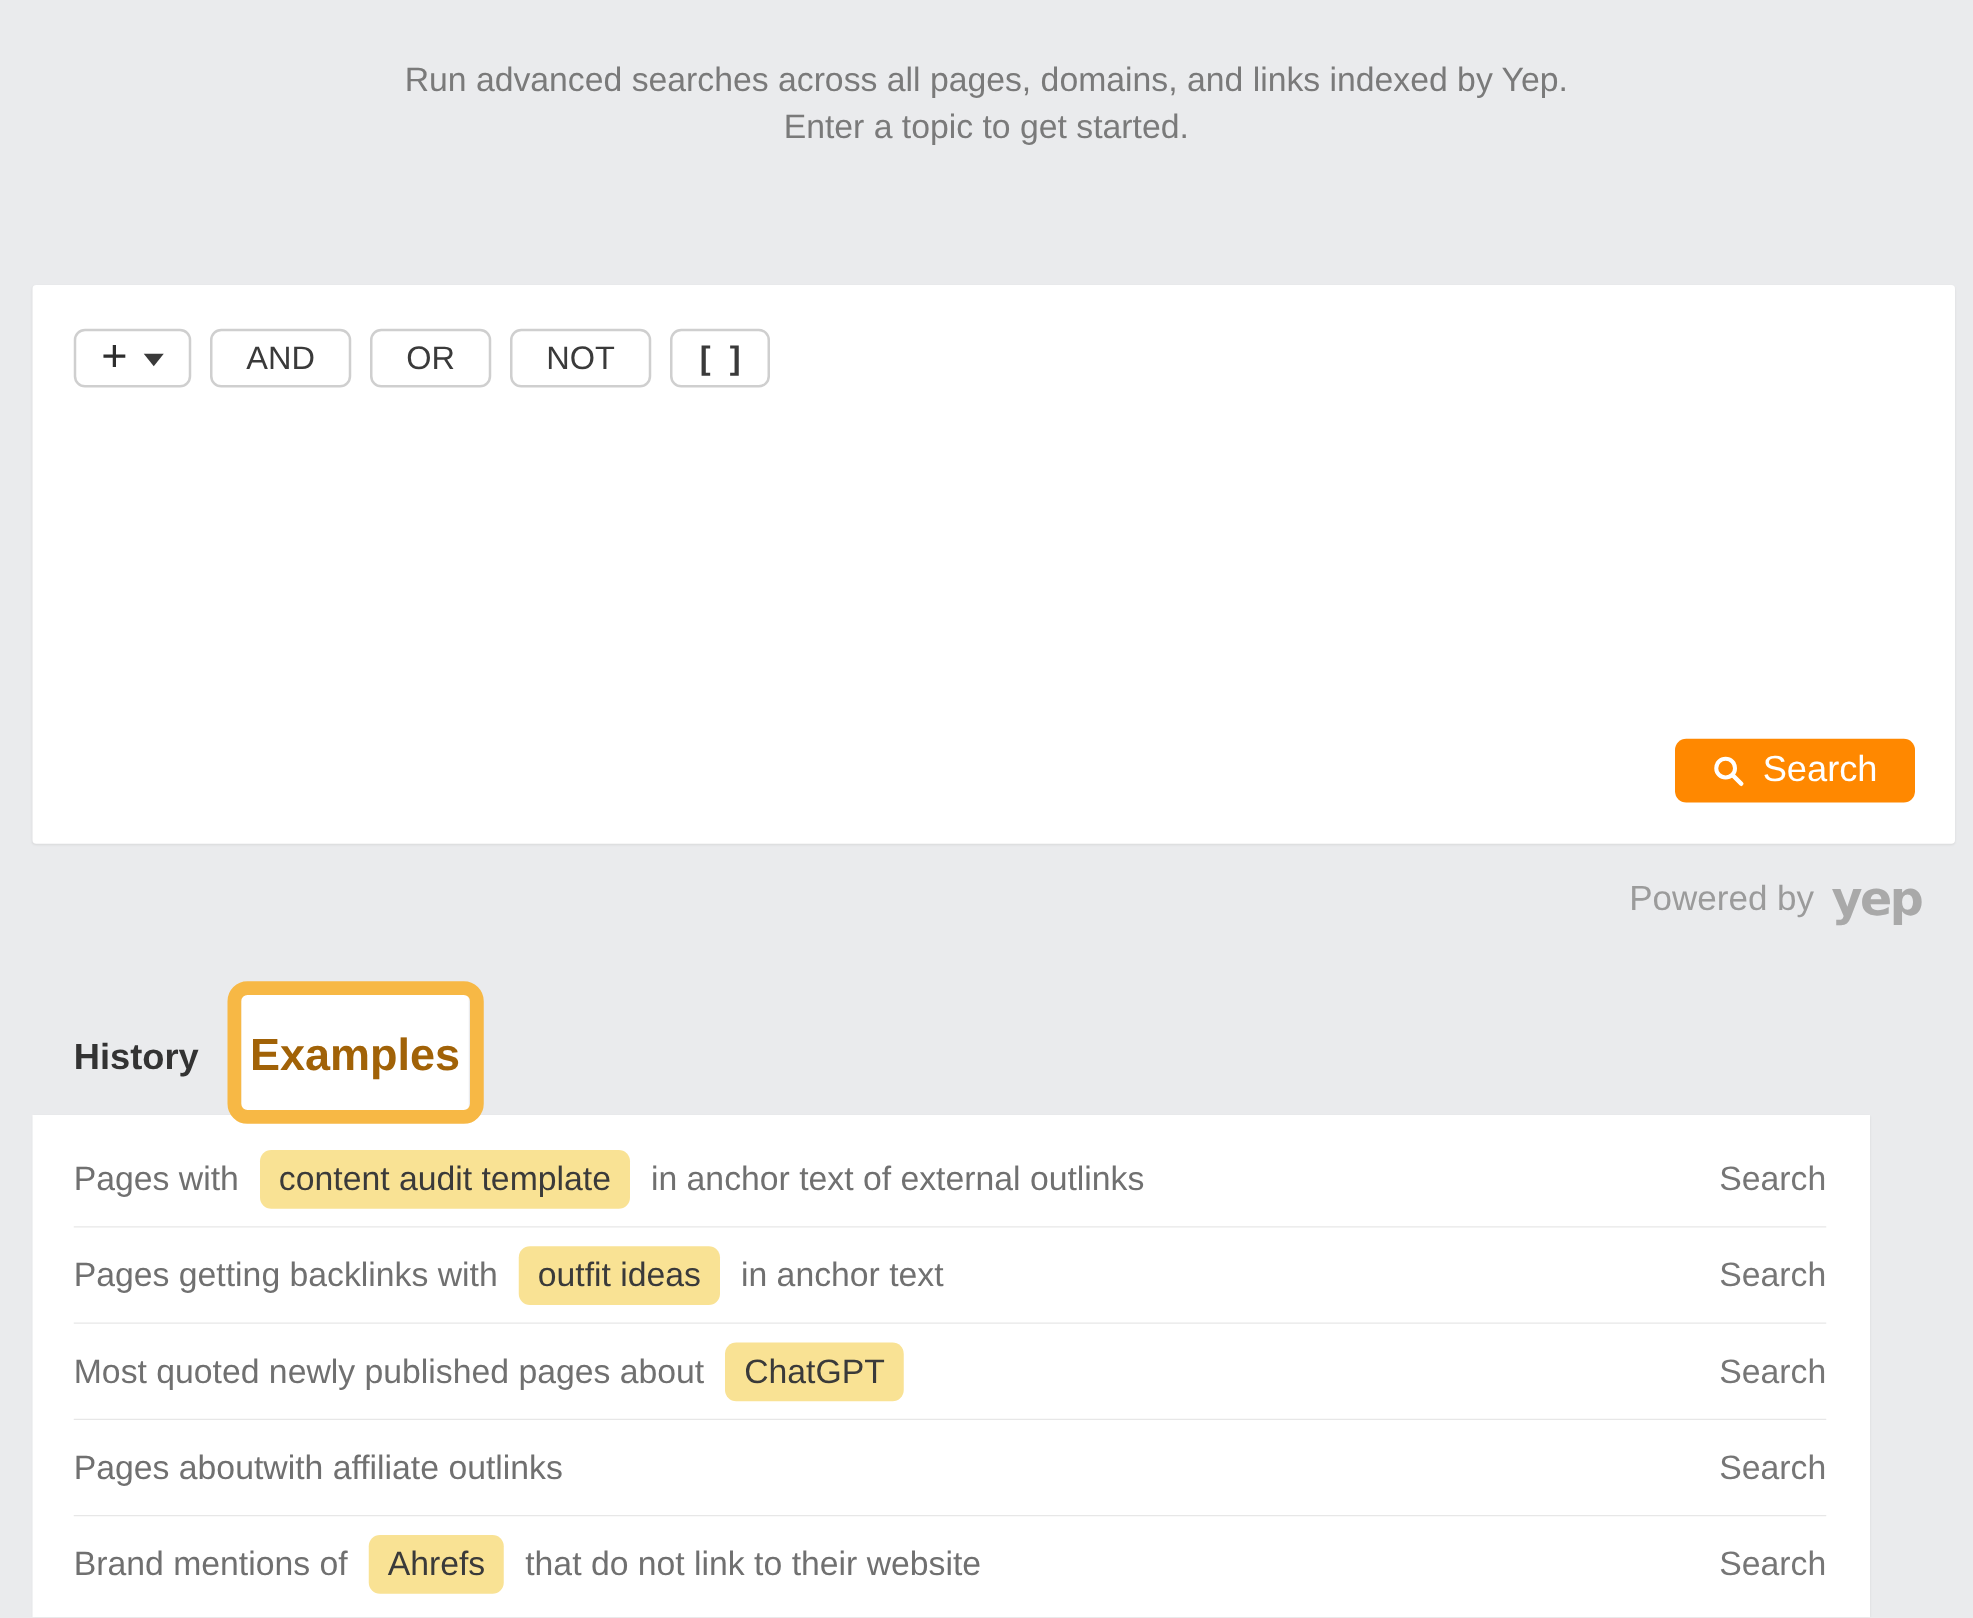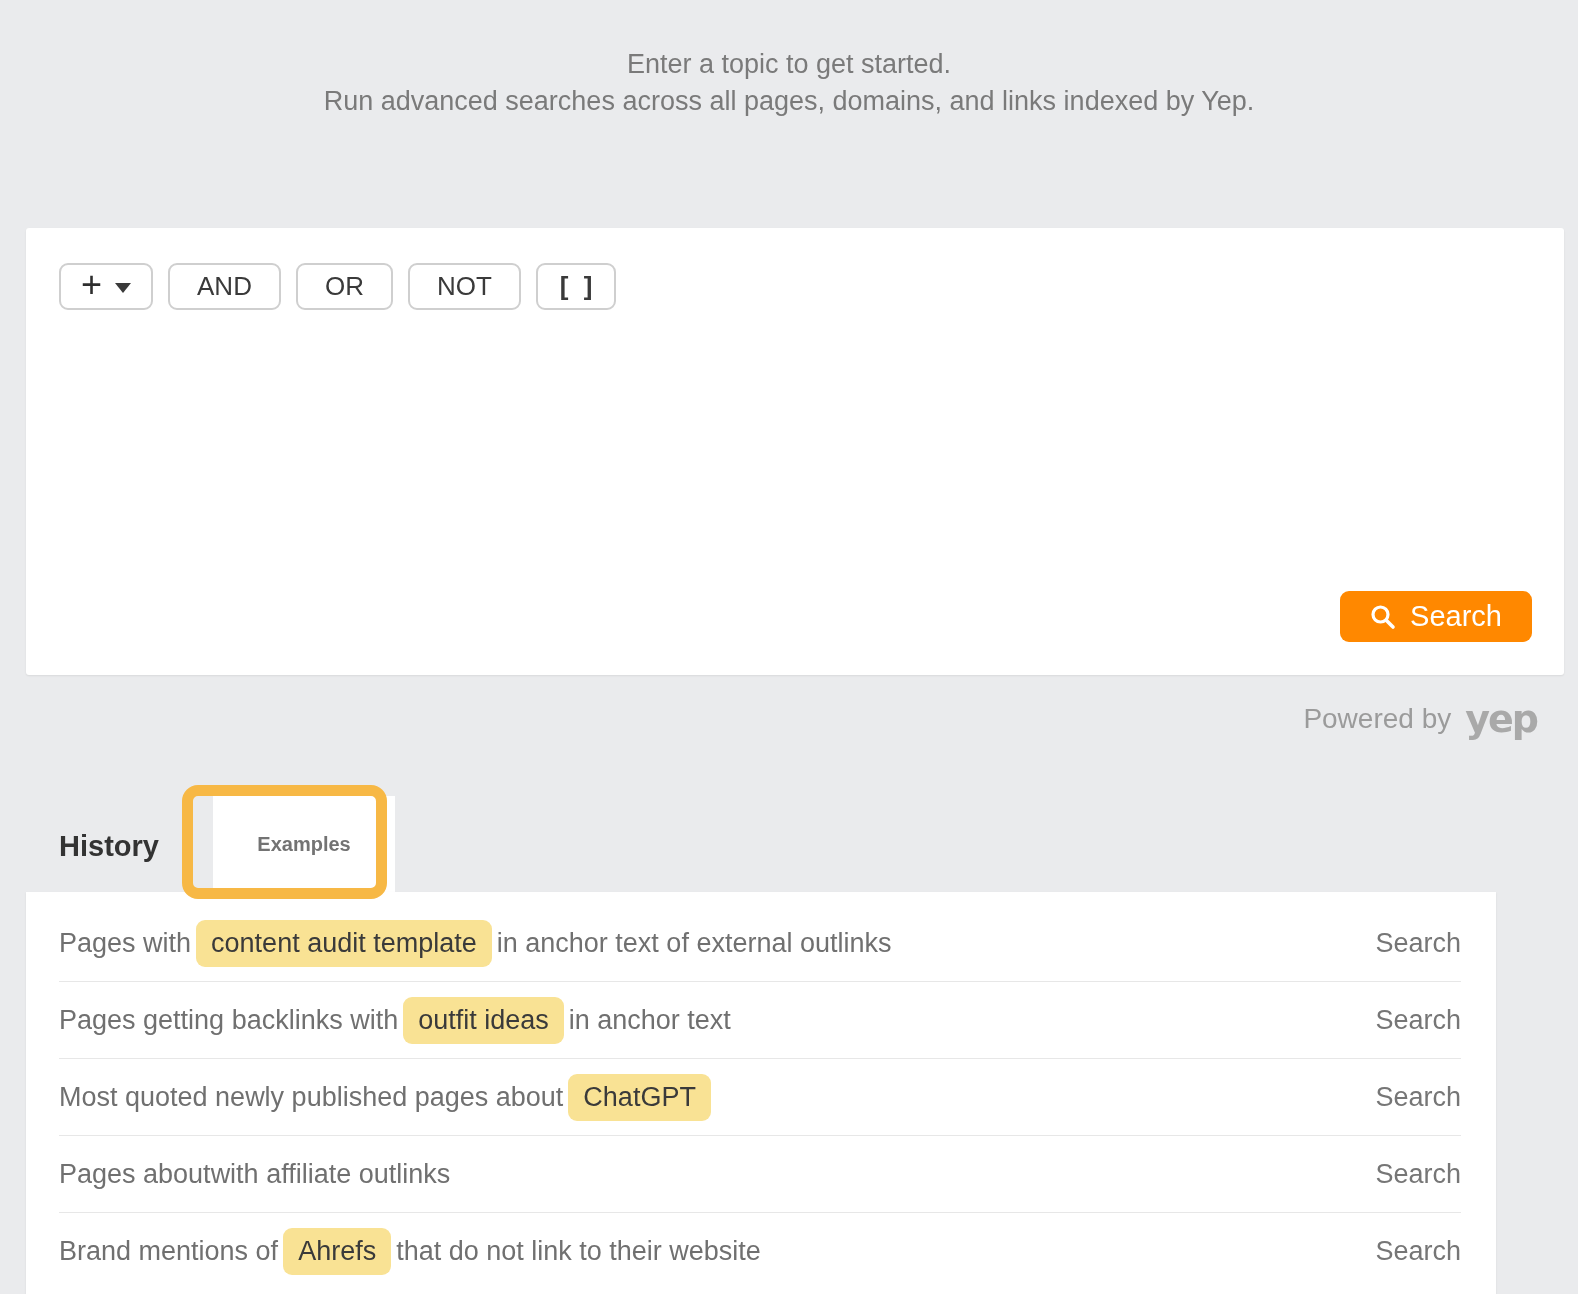--- a/index.html
+++ b/index.html
@@ -61,55 +61,55 @@
   }
 
   
   .tab-history {
     position:absolute; left:59px; top:830px;
     font-size:29px; font-weight:bold; color:#333; cursor:pointer;
   }
   .tab-examples {
     position:absolute; left:193px; top:796px; width:182px; height:96px;
     background:#ffffff; display:flex; align-items:center; justify-content:center;
-    font-size:20px; font-weight:bold; color:#737373; cursor:pointer;margin-left:20px;
+    font-size:36px; font-weight:bold; color:#a16207; cursor:pointer;
   }
   .annotation {
     position:absolute; left:182px; top:785px; width:205px; height:114px;
     border:11px solid #f7b845; border-radius:16px; z-index:5; pointer-events:none;
   }
 
   
   .examples-panel {
     position:absolute; left:26px; top:892px; width:1470px; height:402px;
     background:#ffffff; box-shadow:0 1px 2px rgba(0,0,0,0.08);
     padding:13px 35px 0 33px;
   }
   .row {
     height:77px; display:flex; align-items:center;
     font-size:27px; color:#707070;
   }
   .row.bordered { border-bottom:1px solid #e7e7e7; }
   .pill {
     background:#f9e294; color:#3a3a3a; border-radius:9px;
-    padding:8px 15px; margin:0 5px; white-space:nowrap;
+    padding:8px 15px; margin:0 17px; white-space:nowrap;
   }
   .row-action {
     margin-left:auto; color:#767676; text-decoration:none; cursor:pointer;
   }
 </style>
 </head>
 <body>
 
 <div class="page">
 
   <div class="header">
     <div class="subtitle">
+      <div>Run advanced searches across all pages, domains, and links indexed by Yep.</div>
       <div>Enter a topic to get started.</div>
-      <div>Run advanced searches across all pages, domains, and links indexed by Yep.</div>
     </div>
   </div>
 
   <section class="search-panel">
     <div class="operator-row">
       <button class="op-btn add-btn">
         <span class="plus">+</span>
         <span class="caret"></span>
       </button>
       <button class="op-btn">AND</button>

